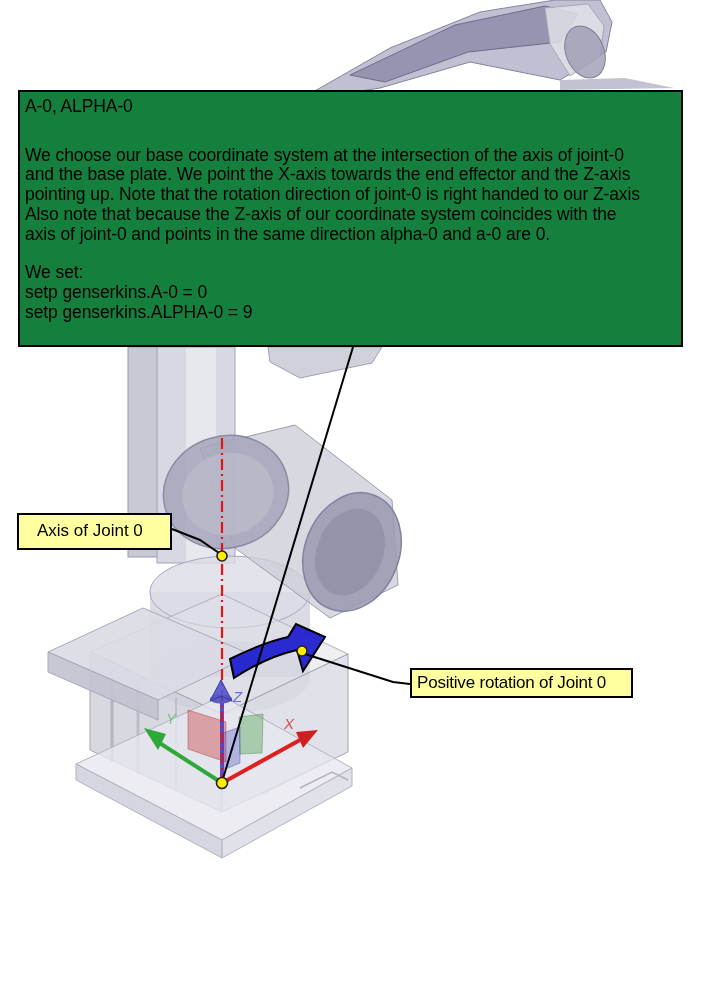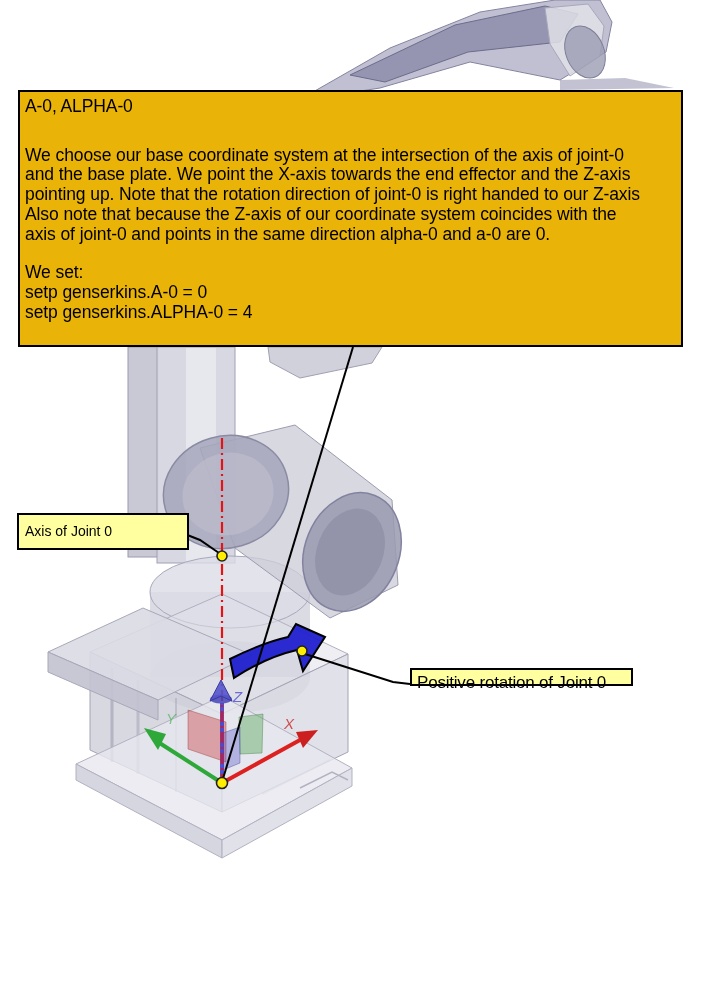--- a/index.html
+++ b/index.html
@@ -3,37 +3,37 @@
 <meta charset="utf-8">
 <style>
   html,body { margin:0; padding:0; background:#ffffff; }
   .stage {
     position:relative; width:707px; height:1000px; background:#ffffff;
     font-family:"Liberation Sans", sans-serif; overflow:hidden;
   }
   .stage svg { position:absolute; left:0; top:0; }
   .note-box {
     position:absolute; left:18px; top:90px; width:665px; height:257px;
-    box-sizing:border-box; background:#eab308; border:2px solid #000;
+    box-sizing:border-box; background:#15803d; border:2px solid #000;
     padding:5px 4px 0 5px; color:#000;
     font-size:17.5px; line-height:19.7px; letter-spacing:-0.1px;
   }
   .note-title { white-space:pre-line; }
   .note-body  { white-space:pre-line; margin-top:29px; }
   .note-settings { white-space:pre-line; margin-top:19px; }
   .callout {
     position:absolute; box-sizing:border-box; background:#ffffa0;
     border:2px solid #000; color:#000; white-space:nowrap;
   }
   .axis-callout {
-    left:17px; top:513px; width:172px; height:37px;
-    font-size:14px; line-height:32px; padding-left:6px;
+    left:17px; top:513px; width:155px; height:37px;
+    font-size:17px; line-height:32px; padding-left:18px;
   }
   .rotation-callout {
-    left:410px; top:668px; width:223px; height:18px;
+    left:410px; top:668px; width:223px; height:30px;
     font-size:17px; line-height:25px; padding-left:5px; letter-spacing:-0.2px;
   }
 </style>
 </head>
 <body>
 
 <div class="stage">
 
   <svg width="707" height="1000" viewBox="0 0 707 1000">
 
@@ -130,19 +130,19 @@
 
   <div class="note-box">
     <div class="note-title">A-0, ALPHA-0</div>
     <div class="note-body">We choose our base coordinate system at the intersection of the axis of joint-0
 and the base plate. We point the X-axis towards the end effector and the Z-axis
 pointing up. Note that the rotation direction of joint-0 is right handed to our Z-axis
 Also note that because the Z-axis of our coordinate system coincides with the
 axis of joint-0 and points in the same direction alpha-0 and a-0 are 0.</div>
     <div class="note-settings">We set:
 setp genserkins.A-0 = 0
-setp genserkins.ALPHA-0 = 4</div>
+setp genserkins.ALPHA-0 = 9</div>
   </div>
 
   <div class="callout axis-callout">Axis of Joint 0</div>
   <div class="callout rotation-callout">Positive rotation of Joint 0</div>
 
 </div>
 
 </body></html>

